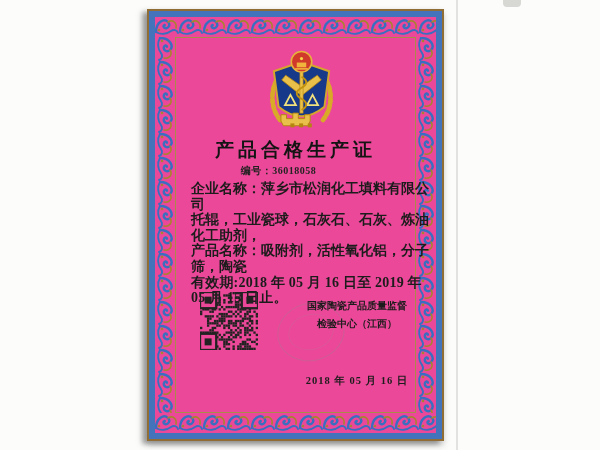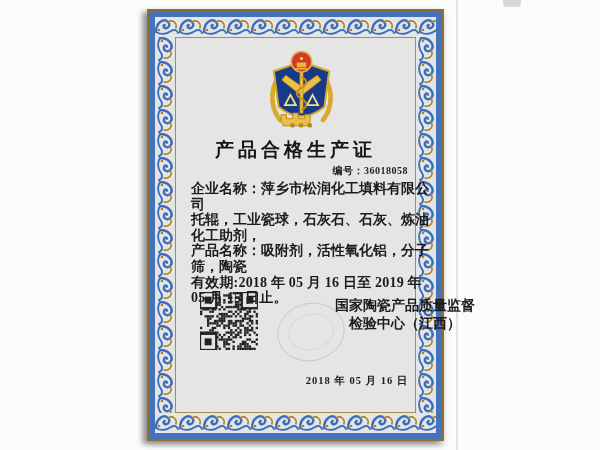--- a/index.html
+++ b/index.html
@@ -6,53 +6,53 @@
   body{
     width:600px;height:450px;position:relative;overflow:hidden;
     background:#fcfcfb;
     font-family:"Liberation Serif","DejaVu Serif",serif;
   }
   .photo-line{position:absolute;left:456px;top:0;width:2px;height:450px;background:#e2e2e0;}
   .photo-mark{position:absolute;left:503px;top:0;width:18px;height:7px;background:#d7d7d3;border-radius:0 0 4px 4px;}
 
   .cert{
     position:absolute;left:147px;top:9px;width:297px;height:432px;
-    background:#e5e5e5;border:2px solid #8f6d35;box-sizing:border-box;
+    background:#ec4899;border:2px solid #8f6d35;box-sizing:border-box;
     box-shadow:-5px 3px 5px rgba(75,75,75,.5), 0 4px 6px rgba(120,120,120,.35);
   }
   .blue-band{position:absolute;inset:0;border:6px solid #4273bb;}
   .strip{position:absolute;overflow:hidden;}
   .strip-top{left:6px;top:6px;height:20px;}
   .strip-bottom{left:6px;bottom:6px;height:20px;}
   .strip-left{left:6px;top:26px;width:20px;}
   .strip-right{right:6px;top:26px;width:20px;}
   .hairline{position:absolute;inset:26px;border:1px solid #a98c4a;}
 
   .emblem{position:absolute;left:113px;top:37px;width:79px;height:86px;}
 
   .title{
     position:absolute;left:0;right:0;top:126px;text-align:center;
     font-size:19px;font-weight:700;letter-spacing:4px;color:#141414;
   }
   .serial{
-    position:absolute;left:0;right:34px;top:153px;text-align:right;
+    position:absolute;left:0;right:34px;top:153px;text-align:center;
     font-size:10px;font-weight:600;color:#222;letter-spacing:.5px;
   }
   .bodytext{
     position:absolute;left:42px;top:170px;width:238px;
     font-size:14px;line-height:15.6px;font-weight:700;color:#1c1c1c;
   }
   .bodytext .indent{text-indent:20px;}
   .validity{letter-spacing:.2px;}
 
   .qr{position:absolute;left:51px;top:281px;width:58px;height:58px;}
 
   .issuer{
     position:absolute;left:108px;top:286px;width:200px;text-align:center;
-    font-size:14px;line-height:17.5px;font-weight:700;color:#1c1c1c;padding-left:48px;
+    font-size:10px;line-height:17.5px;font-weight:700;color:#1c1c1c;
   }
   .issue-date{
     position:absolute;left:108px;top:332px;width:200px;text-align:center;
     font-size:10.5px;font-weight:700;color:#1c1c1c;letter-spacing:1px;margin-top:31px;
   }
   .stamp{
     position:absolute;left:128px;top:292px;width:66px;height:56px;
     border:1.5px solid rgba(140,140,145,.30);border-radius:50%;
     transform:rotate(-14deg);
   }

